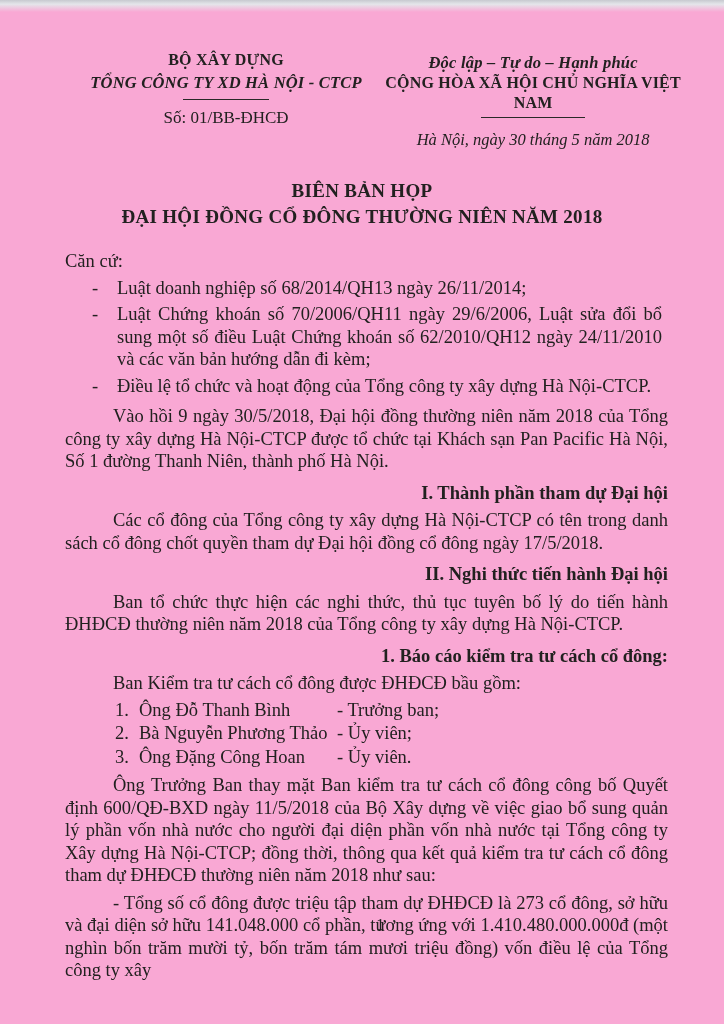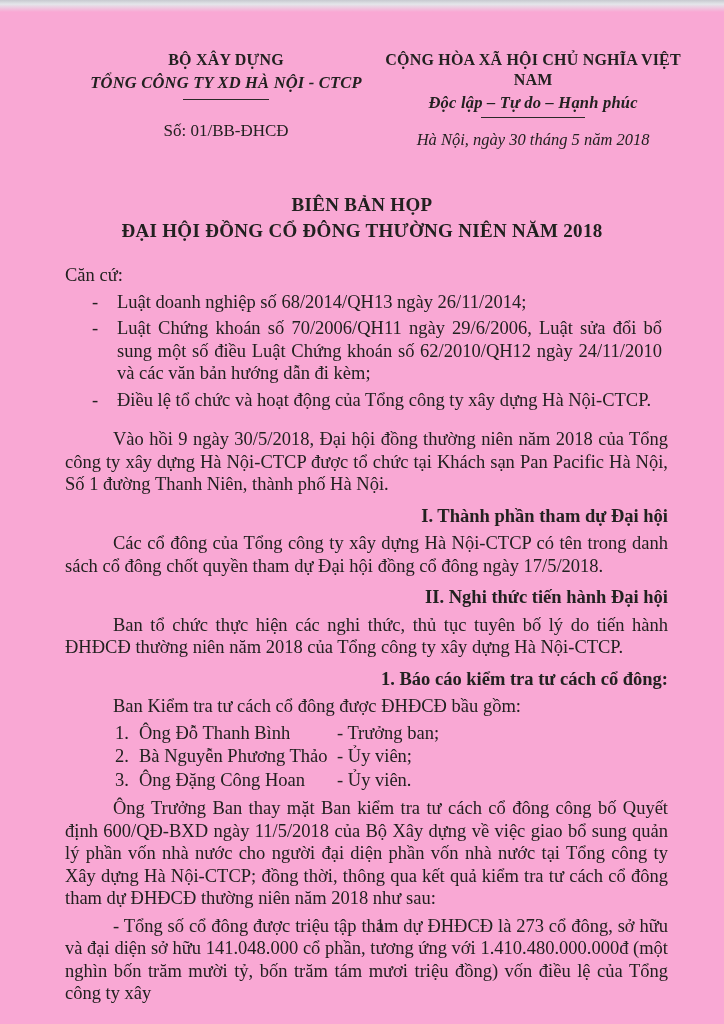--- a/index.html
+++ b/index.html
@@ -24,25 +24,25 @@
     padding:50px 26px 0 84px;
   }
   .hcol { text-align:center; }
   .hcol.left  { width:286px; }
   .hcol.right { width:332px; }
   .h-line { font-weight:bold; font-size:16px; line-height:20px; letter-spacing:0.2px; }
   .h-line.second { font-size:16.5px; margin-top:3px;font-style:italic; }
   .rule { height:0; border-bottom:1.6px solid #2a2927; margin:6px auto 0; }
   .rule-left  { width:86px; }
   .rule-right { width:104px; margin-top:4px; }
-  .doc-number { font-size:17px; margin-top:21px; }
+  .doc-number { font-size:17px; margin-top:8px; }
   .date-line  { font-style:italic; font-size:16.5px; margin-top:12px; }
   
   .title {
-    margin-top:42px;
+    margin-top:28px;
     text-align:center;
     font-weight:bold;
     font-size:19px; line-height:26px;
     letter-spacing:0.3px;
   }
   
   .content {
     margin-top:20px;
     padding:0 56px 0 65px;
     font-size:18.5px; line-height:22.5px;
@@ -53,21 +53,21 @@
     list-style:none;
     margin:3px 6px 0 0;
     padding:0 0 0 52px;
   }
   .basis-list li { position:relative; margin-top:4px; }
   .basis-list li::before {
     content:"-";
     position:absolute; left:-25px; top:0;
   }
   .para { margin:5px 0 0 0; text-indent:48px; }
-  .gap-top { margin-top:17px; }
+  .gap-top { margin-top:8px; }
   .heading {
     margin:9px 0 2px 48px;
     font-weight:bold;
     text-align:right;
   }
   .members { margin:4px 0 2px 50px; }
   .member-row { line-height:23.5px; }
   .m-no   { display:inline-block; width:24px; }
   .m-name { display:inline-block; width:198px; }
   .m-role { display:inline-block; }
@@ -84,22 +84,22 @@
   <div class="scan-edge"></div>
 
   <div class="header">
     <div class="hcol left">
       <div class="h-line">BỘ XÂY DỰNG</div>
       <div class="h-line second">TỔNG CÔNG TY XD HÀ NỘI - CTCP</div>
       <div class="rule rule-left"></div>
       <div class="doc-number">Số: 01/BB-ĐHCĐ</div>
     </div>
     <div class="hcol right">
+      <div class="h-line second">Độc lập – Tự do – Hạnh phúc</div>
       <div class="h-line">CỘNG HÒA XÃ HỘI CHỦ NGHĨA VIỆT NAM</div>
-      <div class="h-line second">Độc lập – Tự do – Hạnh phúc</div>
       <div class="rule rule-right"></div>
       <div class="date-line">Hà Nội, ngày 30 tháng 5 năm 2018</div>
     </div>
   </div>
 
   <div class="title">
     <div>BIÊN BẢN HỌP</div>
     <div>ĐẠI HỘI ĐỒNG CỔ ĐÔNG THƯỜNG NIÊN NĂM 2018</div>
   </div>
 

